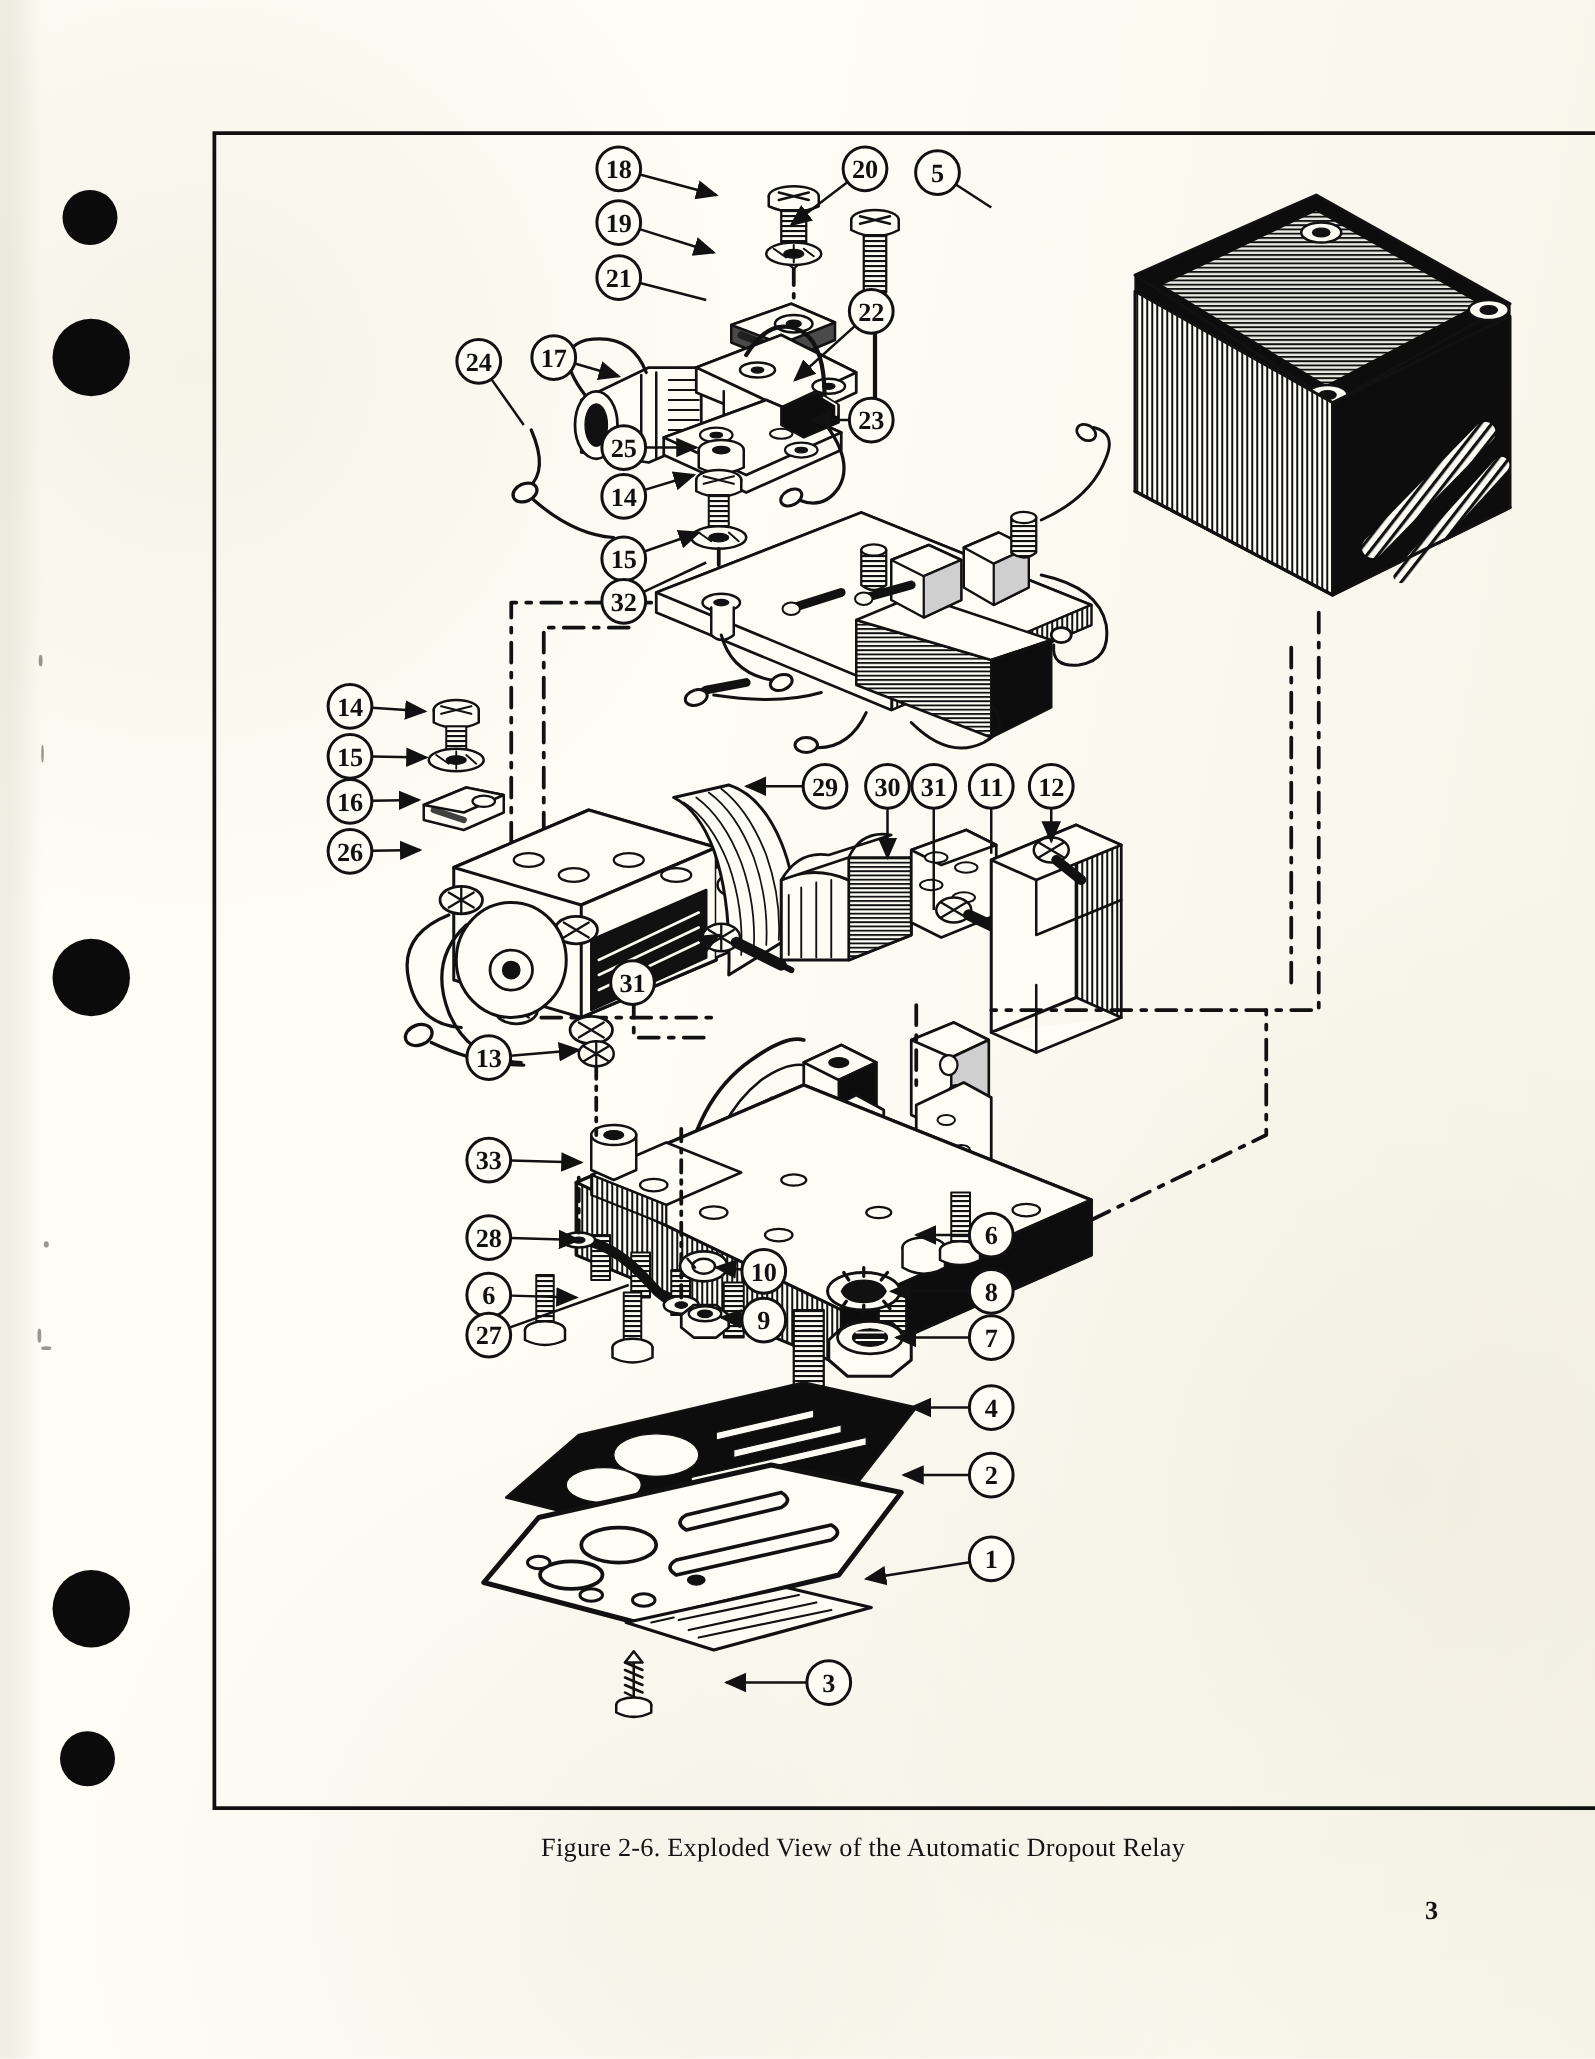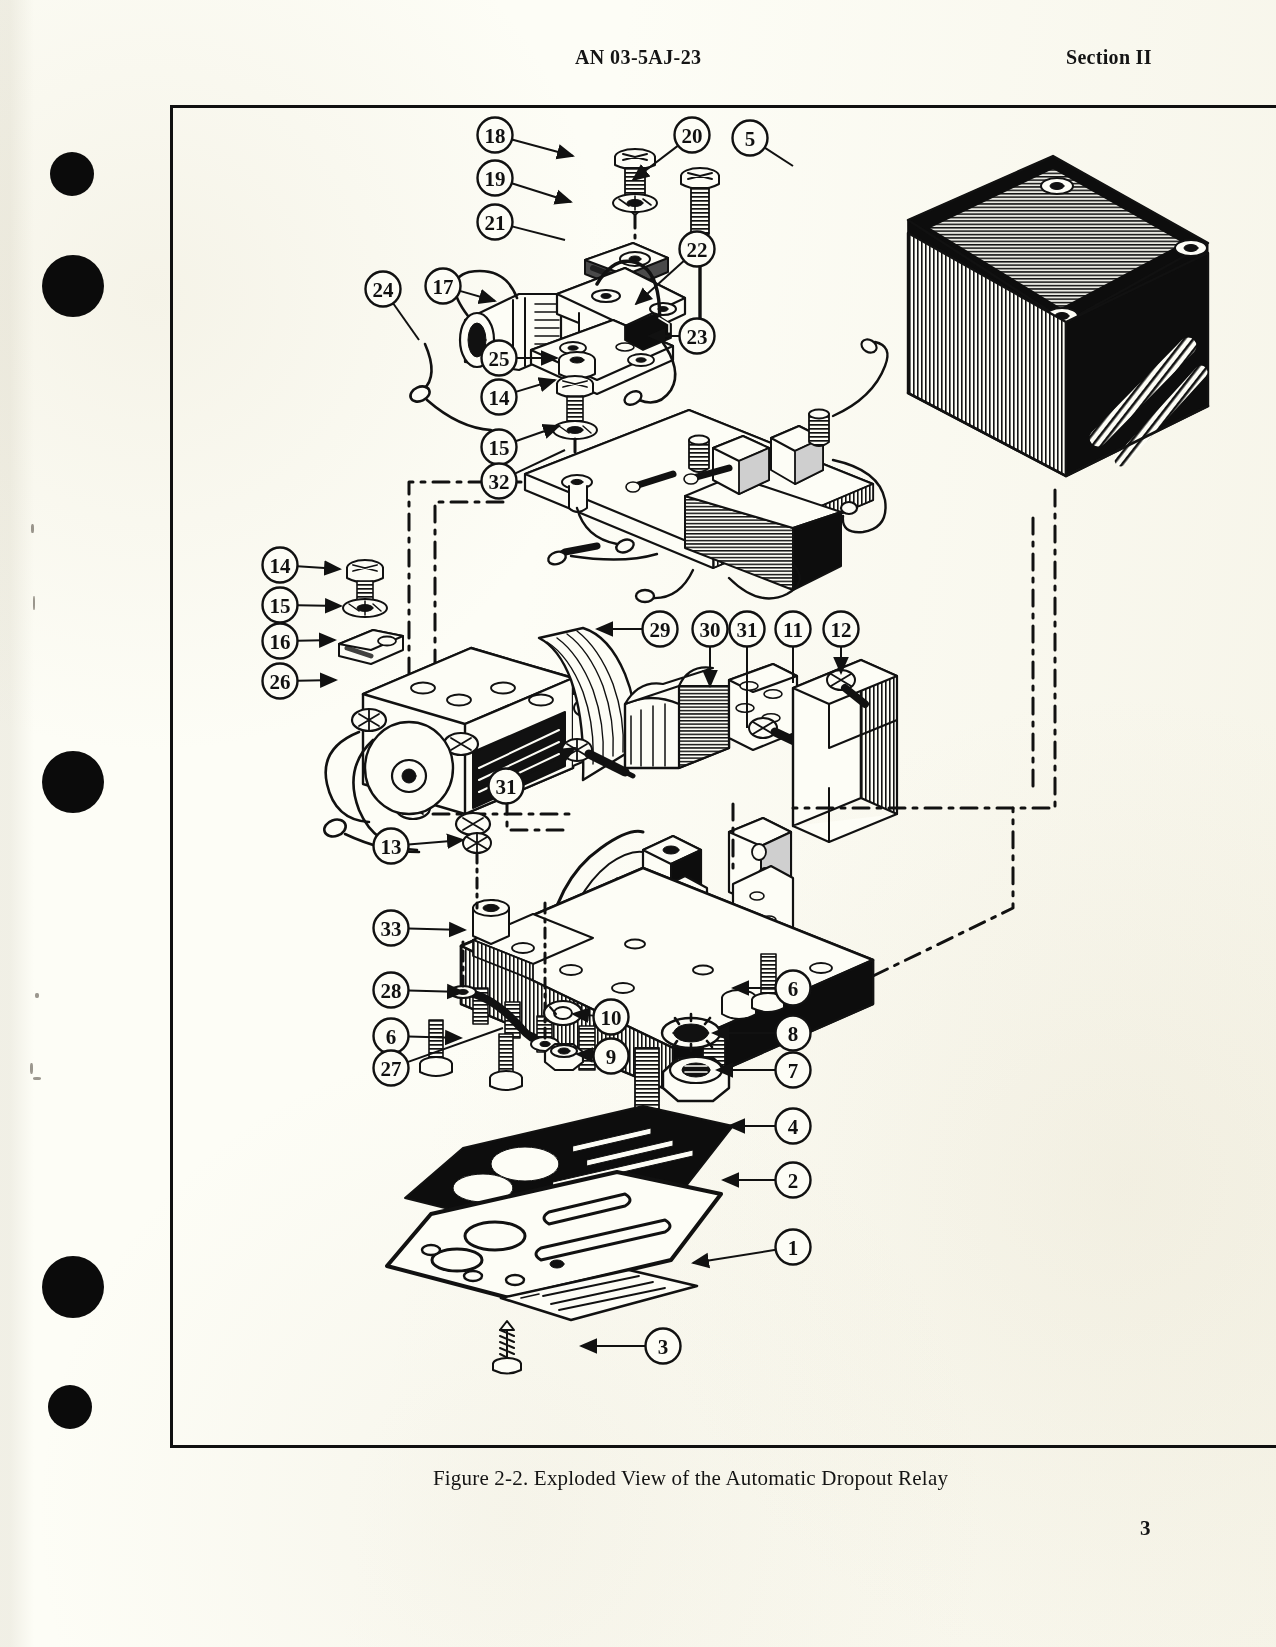--- a/index.html
+++ b/index.html
@@ -68,24 +68,20 @@
   .cn text{font-family:"Liberation Serif", serif;font-weight:bold;}
 </style>
 </head>
 <body>
 
 <div class="page">
 
   <div class="grain"></div>
   <div class="edgeshade"></div>
 
-  <div class="runhead">
-    <div class="doc-number">AN 03-5AJ-23</div>
-    <div class="section-label">Section II</div>
-  </div>
 
   <div class="hole" style="left:50px;top:152px;width:44px;height:44px;"></div>
   <div class="hole" style="left:42px;top:255px;width:62px;height:62px;"></div>
   <div class="hole" style="left:42px;top:751px;width:62px;height:62px;"></div>
   <div class="hole" style="left:42px;top:1256px;width:62px;height:62px;"></div>
   <div class="hole" style="left:48px;top:1385px;width:44px;height:44px;"></div>
 
   <div class="smudge" style="left:31px;top:524px;width:3px;height:9px;"></div>
   <div class="smudge" style="left:33px;top:596px;width:2px;height:14px;"></div>
   <div class="smudge" style="left:35px;top:993px;width:4px;height:5px;"></div>
@@ -728,16 +724,16 @@
           </g>
           <g>
             <line x1="472.5" y1="1238" x2="408" y2="1238" stroke="#111" stroke-width="2" marker-end="url(#ar)"></line>
             <circle cx="490" cy="1238" r="17.5" fill="#fdfdf6" stroke="#111" stroke-width="2.4"></circle>
             <text x="490" y="1245.5" text-anchor="middle" font-size="21" fill="#111">3</text>
           </g>
         </g>
     </svg>
   </div>
 
-  <div class="figure-caption">Figure 2-2.  Exploded View of the Automatic Dropout Relay</div>
+  <div class="figure-caption">Figure 2-6.  Exploded View of the Automatic Dropout Relay</div>
   <div class="page-number">3</div>
 
 </div>
 
 </body></html>

